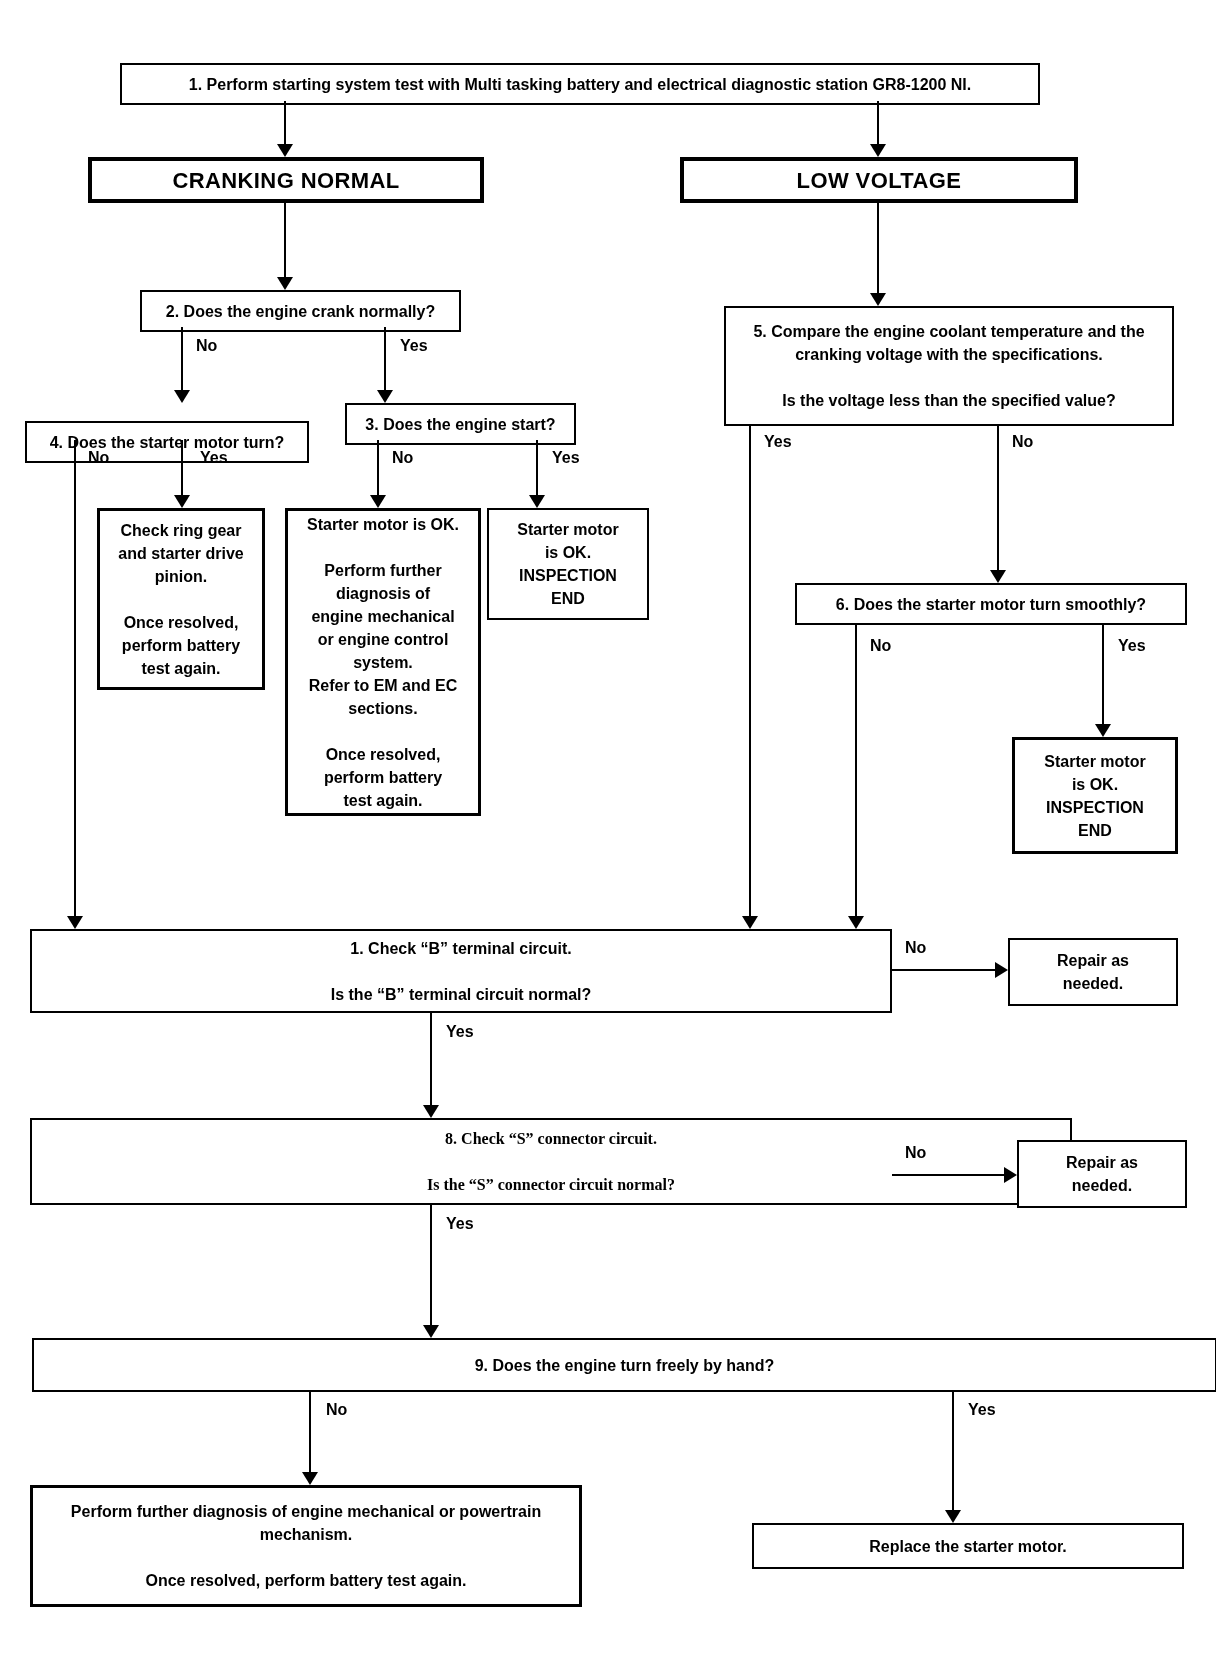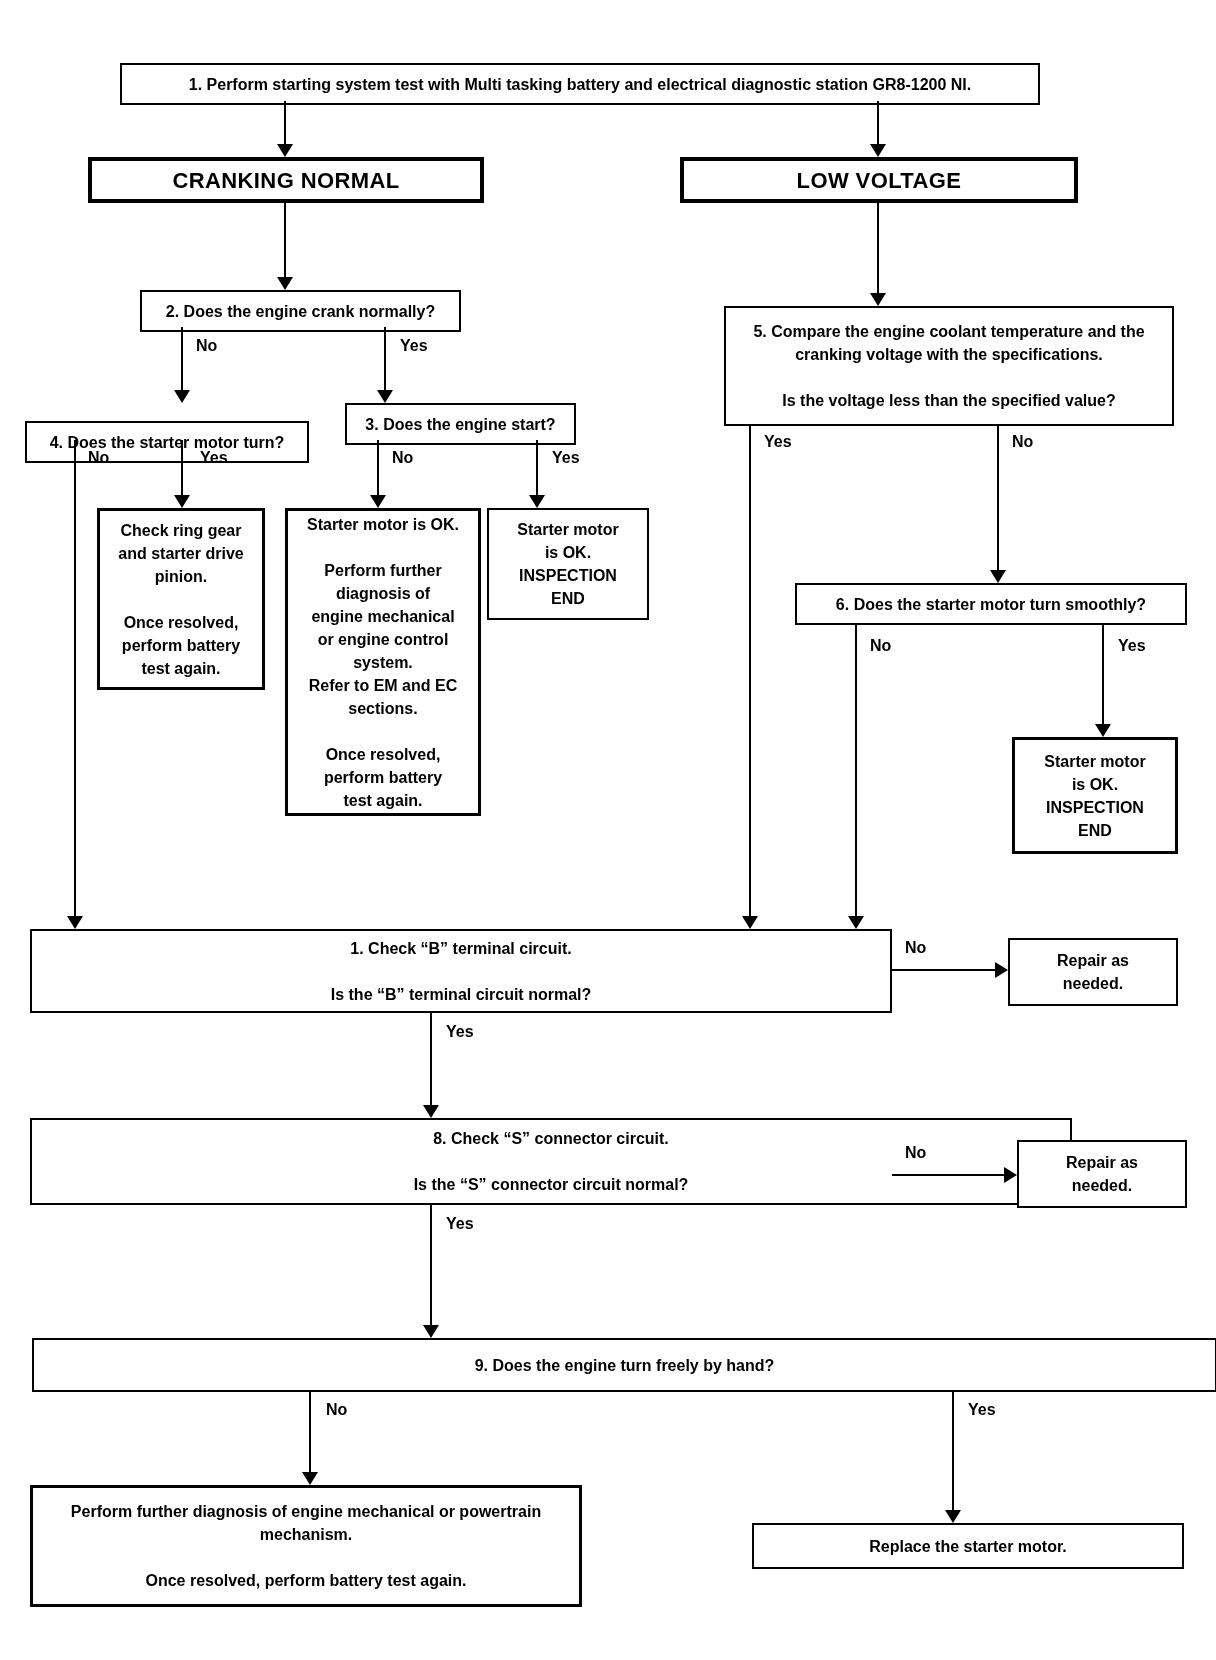--- a/index.html
+++ b/index.html
@@ -93,21 +93,21 @@
 INSPECTION
 END</div>
 
   <div class="node" style="left:30px; top:929px; width:862px; height:84px;">1. Check “B” terminal circuit.
 
 Is the “B” terminal circuit normal?</div>
 
   <div class="node" style="left:1008px; top:938px; width:170px; height:68px;">Repair as
 needed.</div>
 
-  <div class="node" style="left:30px; top:1118px; width:1042px; height:87px;">8. Check “S” connector circuit.
+  <div class="node" style="left:30px; top:1118px; width:1042px; height:87px;font-family:Liberation Serif, serif;">8. Check “S” connector circuit.
 
 Is the “S” connector circuit normal?</div>
 
   <div class="node" style="left:1017px; top:1140px; width:170px; height:68px;">Repair as
 needed.</div>
 
   <div class="node" style="left:32px; top:1338px; width:1185px; height:54px;">9. Does the engine turn freely by hand?</div>
 
   <div class="node thick" style="left:30px; top:1485px; width:552px; height:122px;">Perform further diagnosis of engine mechanical or powertrain
 mechanism.

